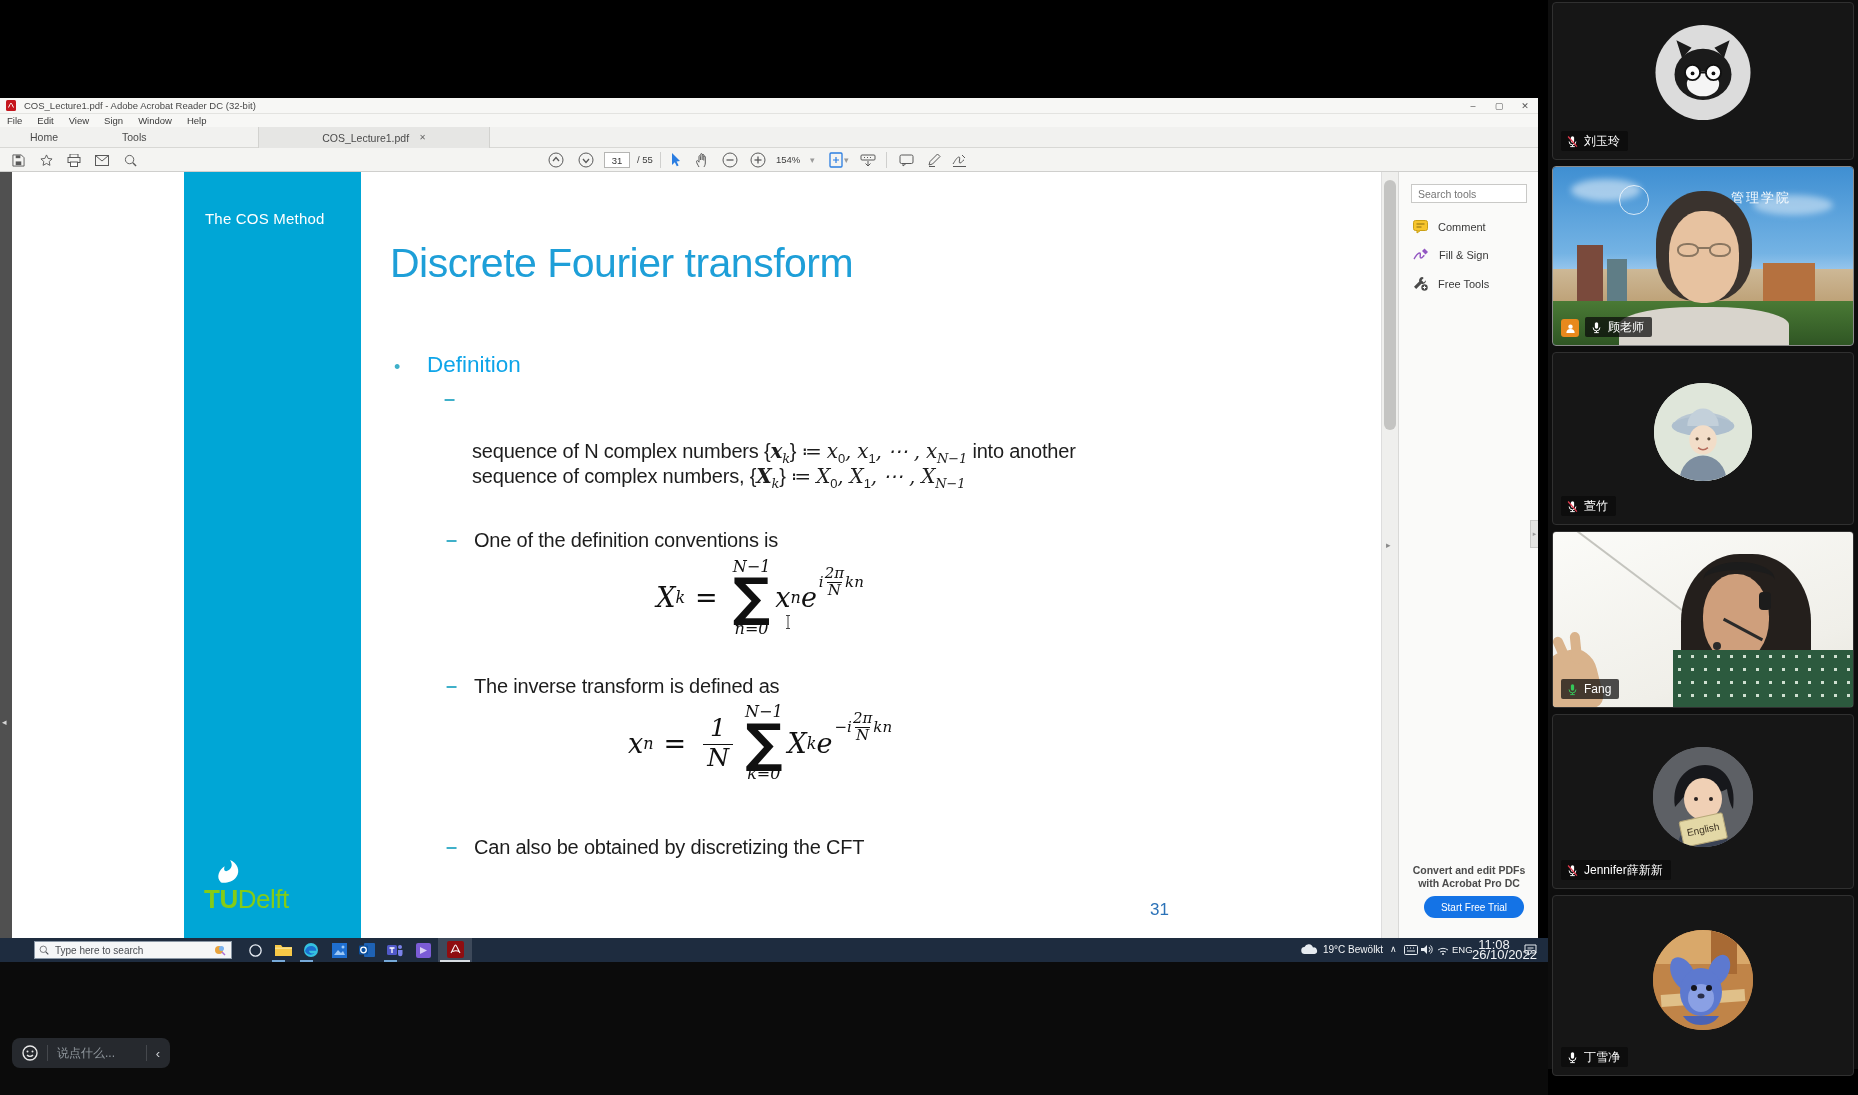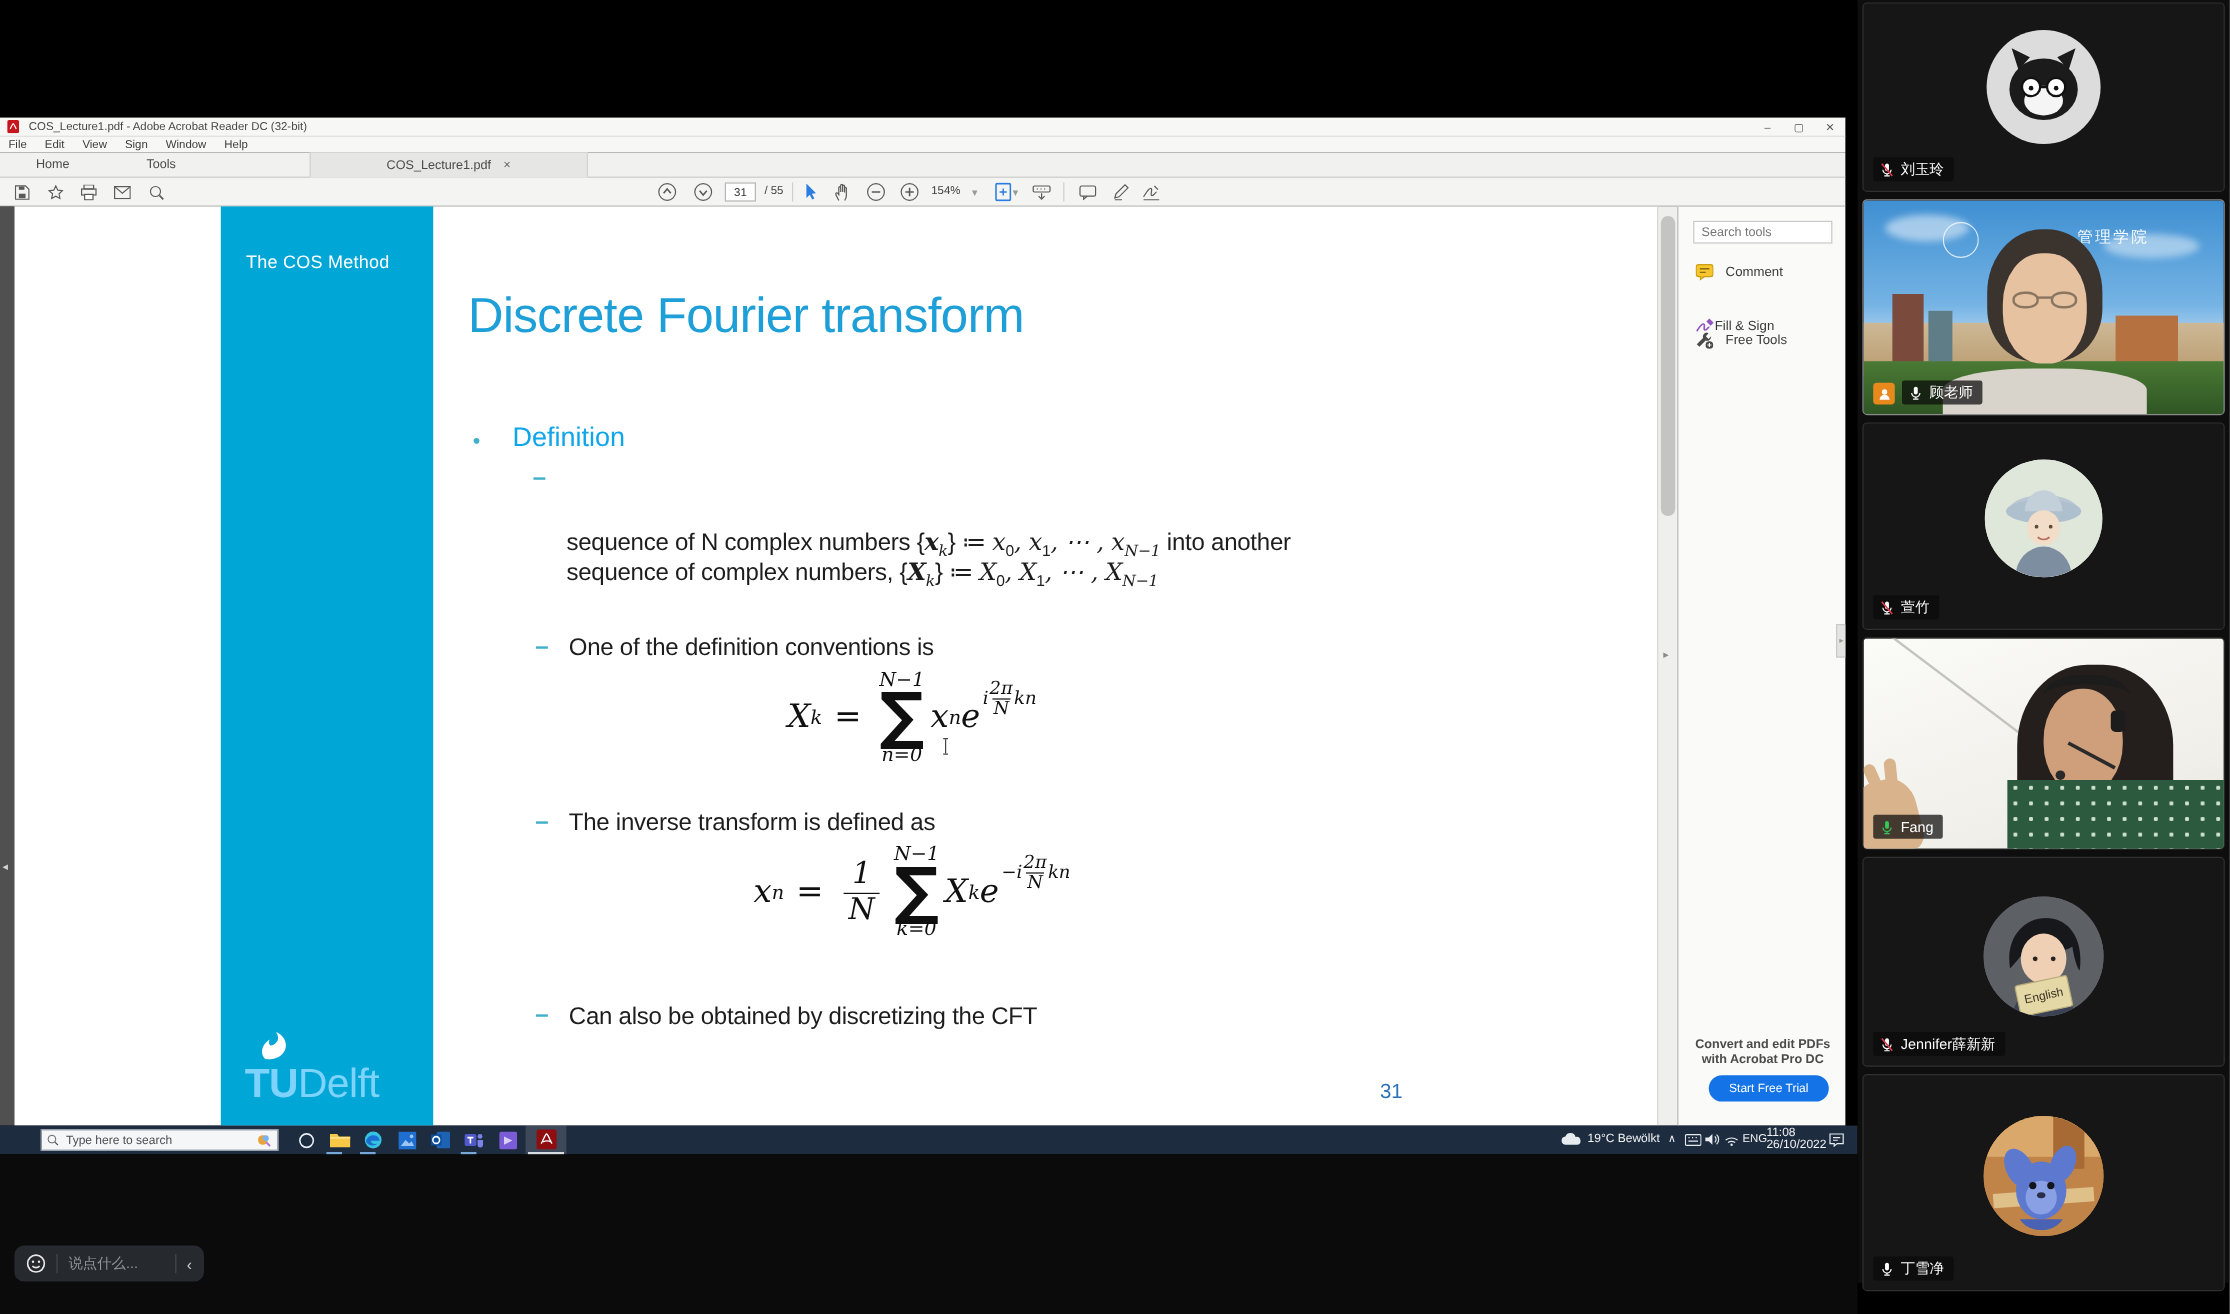--- a/index.html
+++ b/index.html
@@ -47,31 +47,31 @@
   font-style:italic;font-size:27px;color:#101010}
 .sigb{display:flex;flex-direction:column;align-items:center;line-height:1.1;margin:0 5px;font-size:16px}
 .sigma{font-size:52px;font-style:normal;line-height:.85;font-family:"DejaVu Sans",sans-serif;font-weight:bold}
 .formula sub{font-size:16px}
 .expblk{display:inline-flex;align-items:center;font-size:15px;transform:translateY(-16px);margin-left:2px}
 .fr{display:inline-flex;flex-direction:column;align-items:center;line-height:1;margin:0 1px}
 .fr .den{border-top:1px solid #111;padding:0 1px;margin-top:1px}
 .bigfr{display:inline-flex;flex-direction:column;align-items:center;line-height:1.05;margin:0 7px;font-size:25px}
 .bigfr .den{border-top:1.6px solid #111;padding:0 4px;margin-top:2px}
 .pagenum{font-size:17px;color:#2B72B8}
-.tulogo{color:#7dd3fc;font-size:34px;letter-spacing:-.5px}
+.tulogo{color:#84cc16;font-size:26px;letter-spacing:-.5px}
 .tulogo b{font-weight:bold}
 
 .taskbar{left:0;top:938px;width:1548px;height:24px;background:#1e2c3f}
 .tb-search{left:34px;top:941px;width:198px;height:18px;background:#f5f6f7;border:1px solid #8a97a5;
   display:flex;align-items:center;gap:6px;padding:0 4px}
 .tb-search span{font-size:10px;color:#4a4d52}
 .tb-ico{position:absolute;top:940px;width:26px;height:20px;display:flex;align-items:center;justify-content:center}
 .tb-under{position:absolute;top:960px;height:2px;background:#76a9d8}
 .traytxt{font-size:10px;color:#f2f4f6;white-space:nowrap}
-.clock{font-size:10px;color:#f2f4f6;text-align:left;line-height:10px}
+.clock{font-size:13px;color:#f2f4f6;text-align:center;line-height:10px}
 
 .sidebar{left:1548px;top:0;width:310px;height:1069px;background:#0e0e0e}
 .tile{position:absolute;left:4px;width:302px;background:#161616;border:1px solid #303030;border-radius:4px;overflow:hidden}
 .nametag{position:absolute;left:8px;bottom:8px;height:20px;display:flex;align-items:center;gap:5px;
   background:rgba(10,10,10,.72);border-radius:2px;padding:0 8px 0 5px}
 .nametag span{font-size:12px;color:#fff;white-space:nowrap}
 .mic{width:13px;height:13px}
 .avatar{position:absolute;left:50%;transform:translateX(-50%);border-radius:50%;overflow:hidden}
 
 .chatpill{left:12px;top:1038px;width:158px;height:30px;background:#26292e;border-radius:8px;
@@ -335,21 +335,21 @@
   <div class="abs rpanel">
     <input class="abs" style="left: 12px; top: 12px; width: 116px; height: 19px; border: 1px solid rgb(201, 201, 199); background: rgb(255, 255, 255); font-size: 10.5px; padding: 0px 6px; color: rgb(51, 51, 51);" placeholder="Search tools">
     <div class="abs flex" style="left:14px;top:48px;gap:10px">
       <svg width="15" height="14" viewBox="0 0 15 14">
           <rect x="0.5" y="0.5" width="14" height="10" rx="2" fill="#f7c52c" stroke="#caa015"></rect>
           <path d="M4 10.5V13l3.5-2.5" fill="#f7c52c" stroke="#caa015"></path>
           <path d="M3.5 4h8M3.5 7h5" stroke="#8a6d10" stroke-width="1.2"></path>
         </svg>
       <span class="rp-item-label">Comment</span>
     </div>
-    <div class="abs flex" style="left:14px;top:93px;">
+    <div class="abs flex" style="left:14px;top:76px;gap:10px">
       <svg width="16" height="14" viewBox="0 0 16 14">
           <path d="M1 11c2-3 3.5-6 5.5-6s-.5 5 1.5 5 2-2.5 3.5-2.5" fill="none" stroke="#9256C2" stroke-width="1.4"></path>
           <path d="M9 3l3.5 3.5L15 4 11.5.5z" fill="#9256C2"></path>
         </svg>
       <span class="rp-item-label">Fill &amp; Sign</span>
     </div>
     <div class="abs flex" style="left:14px;top:104px;gap:10px">
       <svg width="15" height="15" viewBox="0 0 15 15">
           <path d="M9.5 1a3.5 3.5 0 0 0-3.3 4.6L1 10.8 3.2 13l5.2-5.2A3.5 3.5 0 0 0 13 4.3L10.8 6.5 8.5 4.2 10.7 2z" fill="#4a4a4a"></path>
           <circle cx="11.5" cy="11.5" r="3.2" fill="#4a4a4a"></circle>

